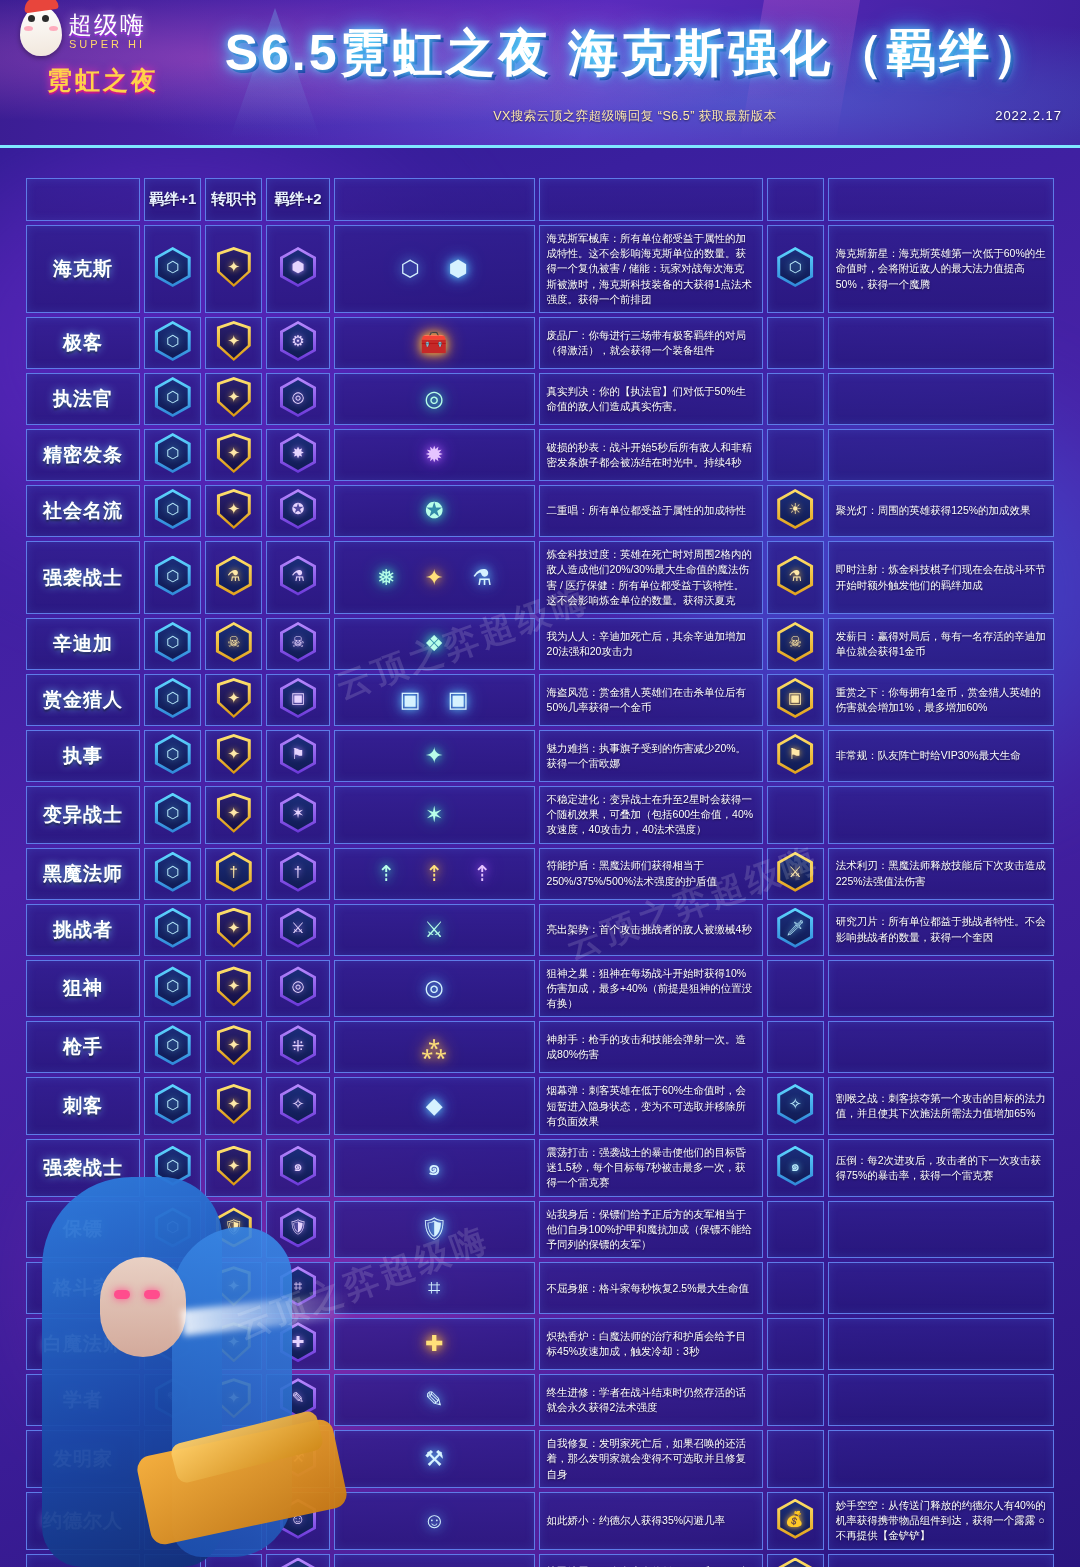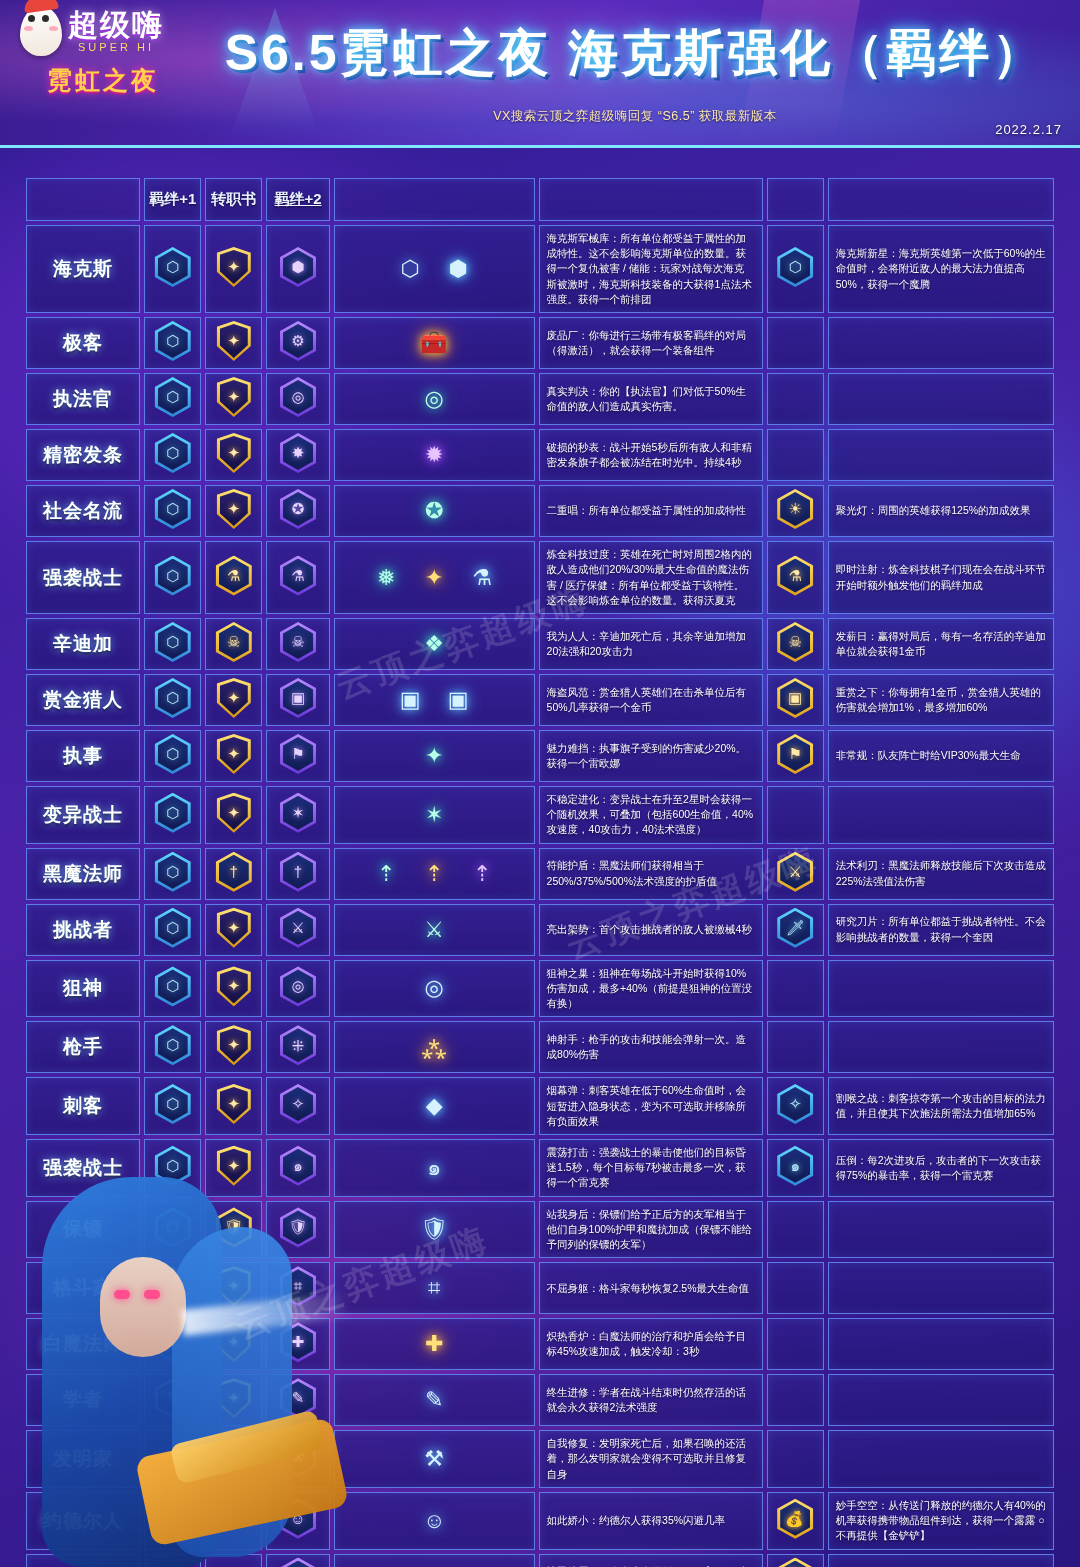--- a/index.html
+++ b/index.html
@@ -41,21 +41,21 @@
     width:42px;height:50px;border-radius:50% 50% 48% 48%/58% 58% 42% 42%;
     background:linear-gradient(175deg,#ffffff,#f1e7dc);
     position:relative; box-shadow:0 2px 5px rgba(0,0,0,.35);
   }
   .egg:before{content:"";position:absolute;left:8px;top:9px;width:7px;height:7px;border-radius:50%;background:#2b2b2b;}
   .egg:after{content:"";position:absolute;left:22px;top:9px;width:7px;height:7px;border-radius:50%;background:#2b2b2b;}
   .egg .blush{position:absolute;left:4px;top:20px;width:9px;height:5px;border-radius:50%;background:#ff9ab0;opacity:.8;}
   .egg .blush2{position:absolute;right:4px;top:20px;width:9px;height:5px;border-radius:50%;background:#ff9ab0;opacity:.8;}
   .egg .hat{position:absolute;left:4px;top:-9px;width:34px;height:14px;background:#e8453c;border-radius:16px 16px 4px 4px;transform:rotate(-8deg);}
   .brand-cn{
-    font-size:30px;font-weight:bold;color:#fff;letter-spacing:2px;
+    font-size:24px;font-weight:normal;color:#fff;letter-spacing:2px;
     text-shadow:0 2px 0 #9b2fd8, 0 0 10px rgba(255,255,255,.5);
     line-height:1;
   }
   .brand-en{font-size:11px;color:#ffd86b;letter-spacing:3px;margin-top:1px;}
   .logo-sub{
     margin-top:8px; display:inline-block;
     font-size:25px;font-weight:bold;color:#ffd24a;letter-spacing:3px;
     text-shadow:0 0 8px #ff2fb0, 0 2px 0 #b5177e;
   }
   .header-center{
@@ -65,21 +65,21 @@
   .title{
     font-size:50px;font-weight:bold;color:#ffffff;letter-spacing:3px;
     text-shadow: 0 0 10px #66e5ff, 0 0 22px #2aa6ff, 3px 3px 0 #1b2a96;
     white-space:nowrap;
   }
   .subtitle{
     margin-top:21px;font-size:12.5px;color:#ffe9b0;letter-spacing:.5px;
     text-shadow:0 1px 2px rgba(0,0,0,.6);
   }
   .date{
-    position:absolute;right:18px;bottom:8px;font-size:13px;color:#ffffff;
+    position:absolute;right:18px;bottom:22px;font-size:13px;color:#ffffff;
     letter-spacing:1px; text-shadow:0 1px 3px rgba(0,0,0,.7); z-index:5;
   }
   .hdr-deco{position:absolute;z-index:1;opacity:.5;}
   .d1{left:230px;top:8px;width:90px;height:130px;background:linear-gradient(180deg,rgba(120,220,255,.55),transparent);clip-path:polygon(50% 0,100% 100%,0 100%);}
   .d2{right:220px;top:0;width:120px;height:140px;background:linear-gradient(180deg,rgba(255,120,220,.45),transparent);clip-path:polygon(20% 0,100% 0,80% 100%,0% 100%);}
 
   
   .sheet{
     position:relative; z-index:3;
     margin:26px 22px 18px 22px;
@@ -91,21 +91,21 @@
     vertical-align:middle;
     box-shadow: inset 0 0 10px rgba(90,140,255,.18);
   }
   th{
     color:#eaf3ff; font-size:15px; font-weight:bold; height:43px;
     text-shadow:0 1px 2px rgba(0,0,0,.6);
   }
   .c-name{width:108px;}
   .c-t1{width:54px;}
   .c-t2{width:54px;}
-  .c-t3{width:60px;text-decoration:underline;}
+  .c-t3{width:60px;}
   .c-icons{width:190px;}
   .c-desc{width:212px;margin-top:37px;}
   .c-ic2{width:54px;}
   .c-desc2{width:214px;}
   .blank-head{background:linear-gradient(180deg, rgba(46,30,140,.5), rgba(36,22,120,.5));}
 
   tr.row td{height:52px;}
   .name{
     color:#ffffff;font-size:19px;font-weight:bold;text-align:center;letter-spacing:1px;
     text-shadow:0 0 8px rgba(120,210,255,.8), 0 2px 2px rgba(0,0,0,.6);

